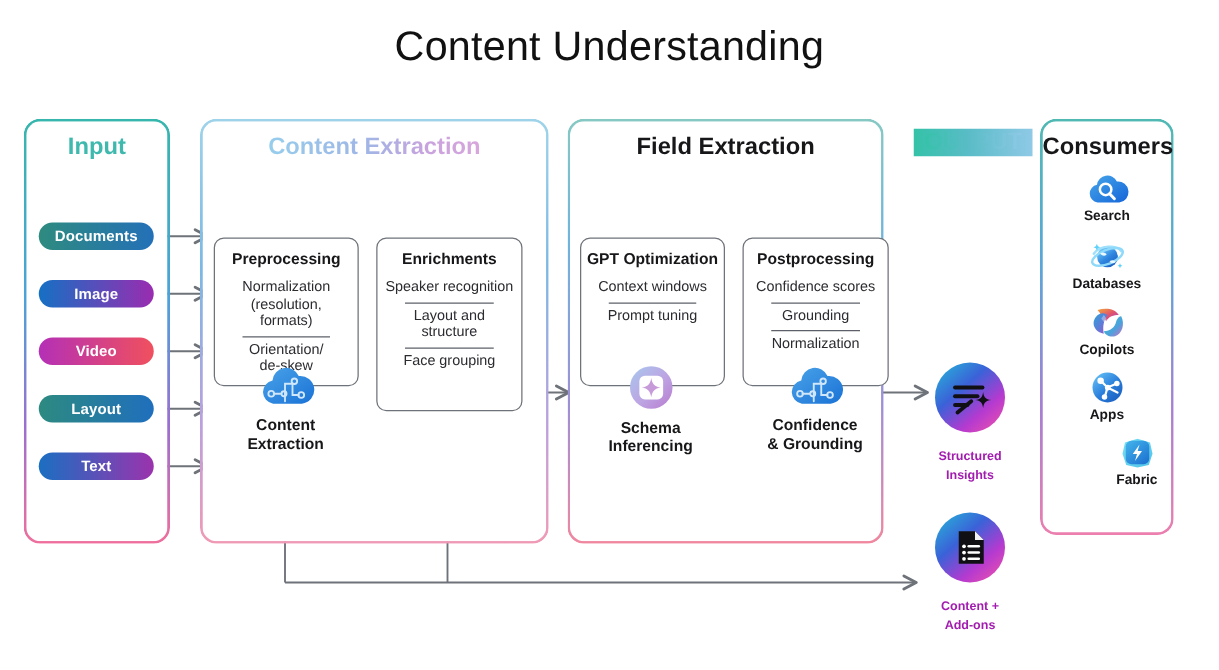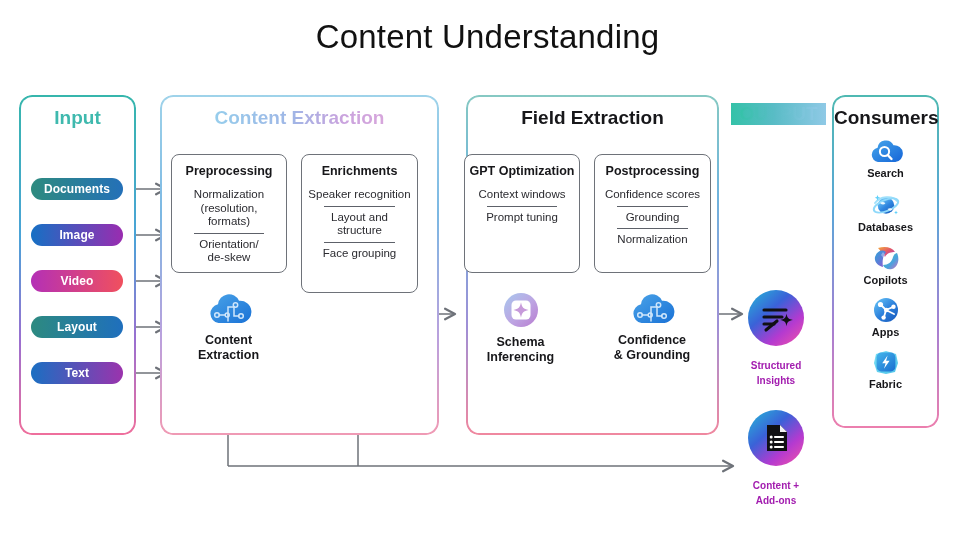--- a/index.html
+++ b/index.html
@@ -52,21 +52,21 @@
   #panel-input{left:20px;top:96px;width:115px;height:338px;}
   #panel-input .panel-grad{background:linear-gradient(180deg,#36b6ac 0%,#4ba3d8 42%,#9a6fd0 72%,#ef6f9c 100%);}
   #input-title{color:#3fb9ae;}
 
   
   #panel-content{left:161px;top:96px;width:277px;height:338px;}
   #panel-content .panel-grad{background:linear-gradient(180deg,#9fd3ea 0%,#7cb8e3 35%,#bba0dd 72%,#f09ab4 100%);}
   #content-title{background-image:linear-gradient(90deg,#96cdec 0%,#9fb6e6 45%,#c9a3de 75%,#d7a6dc 100%);}
 
   
-  #panel-field{left:455px;top:96px;width:251px;height:338px;margin-left:12px;}
+  #panel-field{left:455px;top:96px;width:251px;height:338px;}
   #panel-field .panel-grad{background:linear-gradient(180deg,#86c9c3 0%,#6fb3dd 30%,#9f8fd6 68%,#f0889f 100%);}
   #field-title{color:#17171a;}
 
   
   #panel-consumers{left:833px;top:96px;width:105px;height:331px;}
   #panel-consumers .panel-grad{background:linear-gradient(180deg,#4fb9b2 0%,#5aa6d8 35%,#a67fd2 70%,#ec7fae 100%);}
   #consumers-title{color:#17171a;}
 
   
   #output-label{
@@ -90,20 +90,21 @@
   .pill-txt  {top:362px;background:linear-gradient(90deg,#1a6fc2 0%,#9b33ad 100%);}
 
   
   .subbox{
     position:absolute;
     border:1px solid #6e7279;
     border-radius:8px;
     background:#fff;
     box-sizing:border-box;
     text-align:center;
+    margin-top:36px;
   }
   .subbox h4{
     margin:9px 0 7px;font-size:12.5px;font-weight:700;color:#17171a;
   }
   .subbox .line{
     font-size:11.5px;color:#2b2b30;line-height:13.5px;
     padding:3px 6px;font-weight:400;
   }
   .subbox .divider{
     height:1px;background:#5d6169;margin:1px auto;width:62%;
@@ -131,21 +132,21 @@
 
   
   .consumer{
     position:absolute;left:833px;width:105px;text-align:center;
   }
   .consumer .clabel{font-size:11px;color:#17171a;margin-top:1px;font-weight:700;}
   #consumer-0{top:138px;}
   #consumer-1{top:190px;}
   #consumer-2{top:243px;}
   #consumer-3{top:295px;}
-  #consumer-4{top:347px;}
+  #consumer-4{top:347px;padding-left:24px;}
 
   svg{display:block;}
   .ico-wrap{display:flex;justify-content:center;align-items:center;}
 </style>
 </head>
 <body>
 
 <div class="stage">
 
   <div id="page-title">Content Understanding</div>

